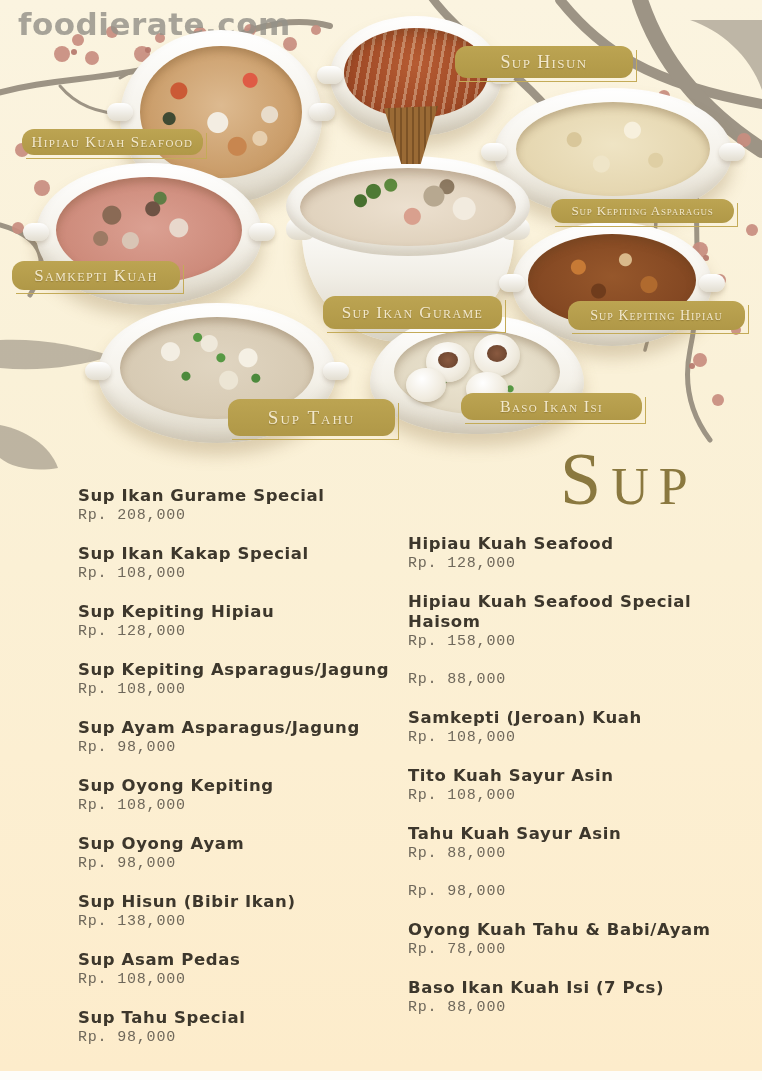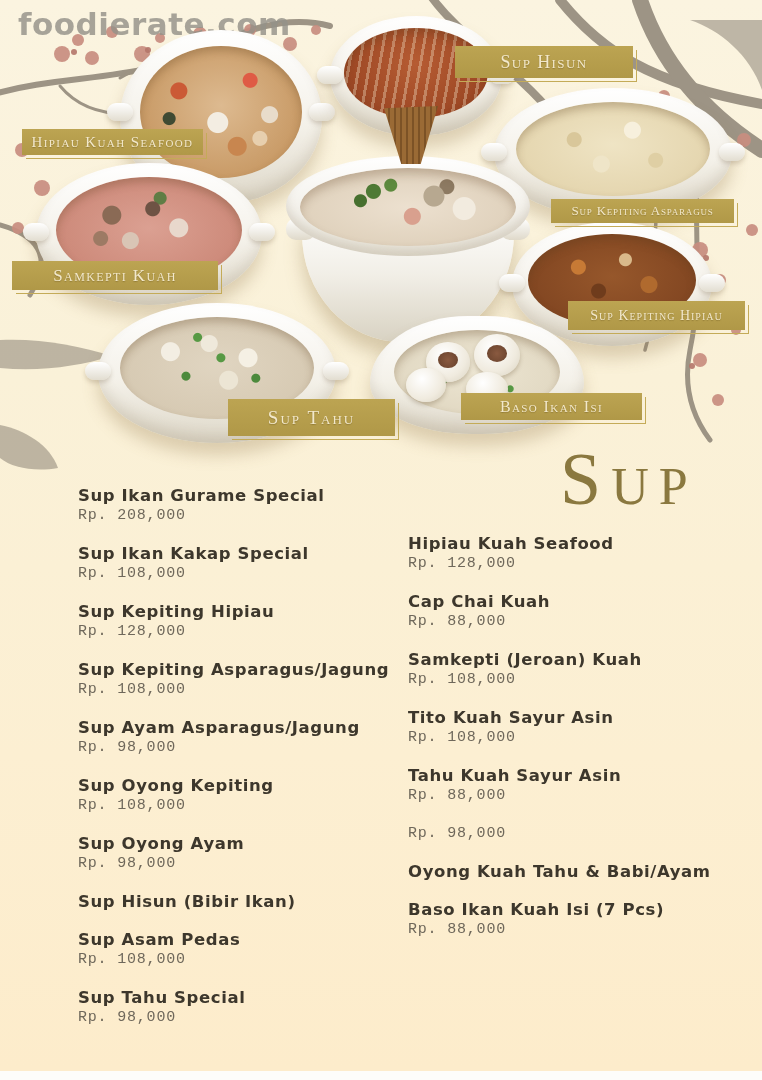--- a/index.html
+++ b/index.html
@@ -136,29 +136,30 @@
   .ball .fill{position:absolute;left:28%;top:26%;width:44%;height:40%;border-radius:50%;
     background:radial-gradient(circle,#8a5a40 0%,#6e4630 80%);}
   
   .food-label{
     position:absolute;box-sizing:border-box;
     background:linear-gradient(180deg,#bca452 0%,#b09847 100%);
     color:#f2e8cb;font-family:"Liberation Serif","DejaVu Serif",serif;
     font-variant:small-caps;letter-spacing:1.4px;
     display:flex;align-items:center;justify-content:center;
     text-shadow:0 1px 1px rgba(90,70,20,.35);
+    border-radius:12px;
   }
   .food-label::after{
     content:"";position:absolute;left:4px;top:4px;right:-4px;bottom:-4px;
     border-right:1.5px solid #c4ab58;border-bottom:1.5px solid #c4ab58;pointer-events:none;
   }
   .lbl-hipiau{left:22px;top:129px;width:181px;height:26px;font-size:15px;}
   .lbl-hisun{left:455px;top:46px;width:178px;height:32px;font-size:18px;}
   .lbl-asparagus{left:551px;top:169px;width:183px;height:24px;font-size:13px;letter-spacing:.8px;margin-top:30px;}
-  .lbl-samkepti{left:12px;top:261px;width:206px;height:29px;font-size:17px;}
+  .lbl-samkepti{left:12px;top:261px;width:168px;height:29px;font-size:17px;}
   .lbl-gurame{left:323px;top:296px;width:179px;height:33px;font-size:17px;}
   .lbl-kephipiau{left:568px;top:301px;width:177px;height:29px;font-size:14px;letter-spacing:1px;}
   .lbl-tahu{left:228px;top:399px;width:167px;height:37px;font-size:19px;letter-spacing:2px;}
   .lbl-baso{left:461px;top:393px;width:181px;height:27px;font-size:16px;}
   
   .menu-title{
     position:absolute;left:560px;top:446px;width:150px;
     font-family:"Liberation Serif","DejaVu Serif",serif;
     font-variant:small-caps;font-size:74px;line-height:66px;
     letter-spacing:10px;color:#8a783f;text-align:left;
@@ -281,20 +282,21 @@
         <span class="fill"></span>
       </span>
     <span class="ball" style="left:36px;top:52px;width:40px;height:34px;"></span>
     <span class="ball" style="left:96px;top:56px;width:42px;height:34px;"></span>
   </div>
 
   <div class="food-label lbl-hipiau">Hipiau Kuah Seafood</div>
   <div class="food-label lbl-hisun">Sup Hisun</div>
   <div class="food-label lbl-asparagus">Sup Kepiting Asparagus</div>
   <div class="food-label lbl-samkepti">Samkepti Kuah</div>
+  <div class="food-label lbl-gurame">Sup Ikan Gurame</div>
   <div class="food-label lbl-kephipiau">Sup Kepiting Hipiau</div>
   <div class="food-label lbl-tahu">Sup Tahu</div>
   <div class="food-label lbl-baso">Baso Ikan Isi</div>
 
   <div class="menu-title">Sup</div>
 
   <div class="menu-col col-left">
     <div class="menu-item">
       <div class="item-name">Sup Ikan Gurame Special</div>
       <div class="item-price">Rp. 208,000</div>
@@ -318,57 +320,62 @@
     <div class="menu-item">
       <div class="item-name">Sup Oyong Kepiting</div>
       <div class="item-price">Rp. 108,000</div>
     </div>
     <div class="menu-item">
       <div class="item-name">Sup Oyong Ayam</div>
       <div class="item-price">Rp. 98,000</div>
     </div>
     <div class="menu-item">
       <div class="item-name">Sup Hisun (Bibir Ikan)</div>
+      <div class="item-price">Rp. 138,000</div>
     </div>
     <div class="menu-item">
       <div class="item-name">Sup Asam Pedas</div>
       <div class="item-price">Rp. 108,000</div>
     </div>
     <div class="menu-item">
       <div class="item-name">Sup Tahu Special</div>
       <div class="item-price">Rp. 98,000</div>
     </div>
   </div>
 
   <div class="menu-col col-right">
     <div class="menu-item">
       <div class="item-name">Hipiau Kuah Seafood</div>
       <div class="item-price">Rp. 128,000</div>
     </div>
     <div class="menu-item">
-      <div class="item-name">Cap Chai Kuah</div>
+      <div class="item-name">Hipiau Kuah Seafood Special Haisom</div>
+      <div class="item-price">Rp. 158,000</div>
+    </div>
+    <div class="menu-item">
       <div class="item-price">Rp. 88,000</div>
     </div>
     <div class="menu-item">
       <div class="item-name">Samkepti (Jeroan) Kuah</div>
       <div class="item-price">Rp. 108,000</div>
     </div>
     <div class="menu-item">
       <div class="item-name">Tito Kuah Sayur Asin</div>
       <div class="item-price">Rp. 108,000</div>
     </div>
     <div class="menu-item">
       <div class="item-name">Tahu Kuah Sayur Asin</div>
       <div class="item-price">Rp. 88,000</div>
     </div>
     <div class="menu-item">
       <div class="item-price">Rp. 98,000</div>
     </div>
     <div class="menu-item">
       <div class="item-name">Oyong Kuah Tahu &amp; Babi/Ayam</div>
+      <div class="item-price">Rp. 78,000</div>
     </div>
     <div class="menu-item">
       <div class="item-name">Baso Ikan Kuah Isi (7 Pcs)</div>
       <div class="item-price">Rp. 88,000</div>
     </div>
   </div>
 
   <div class="bottom-strip"></div>
 </div>
 

